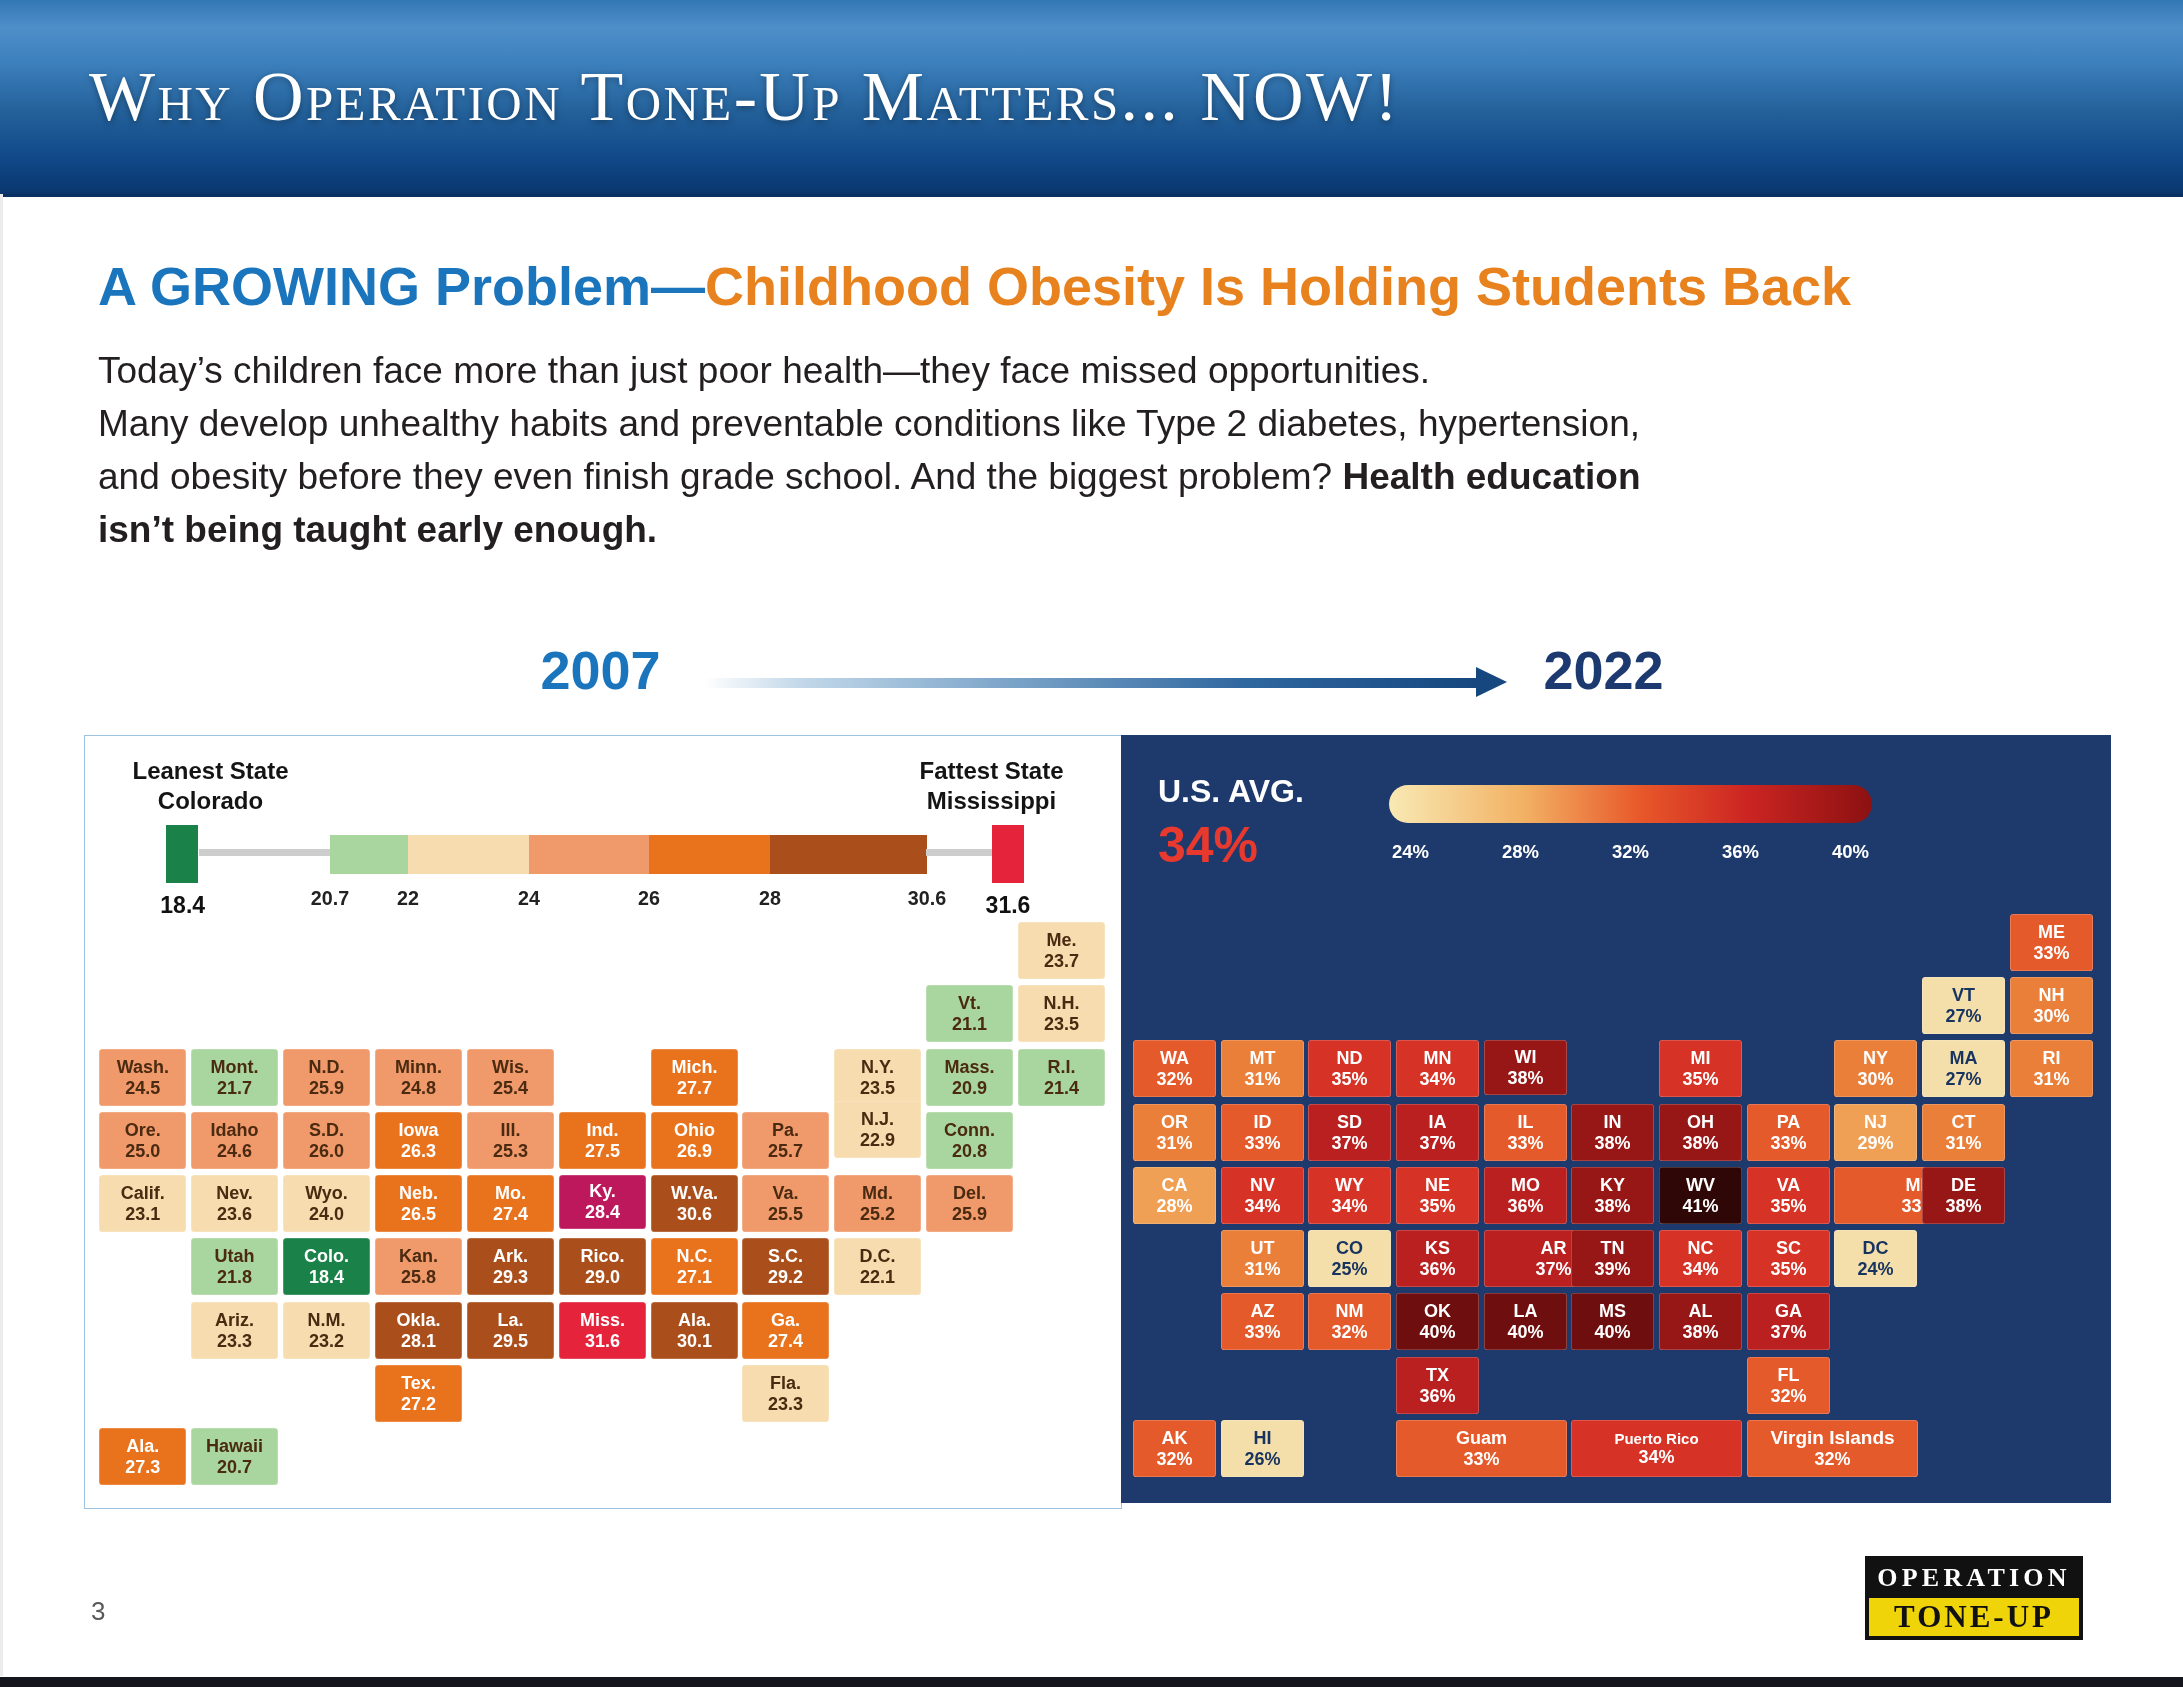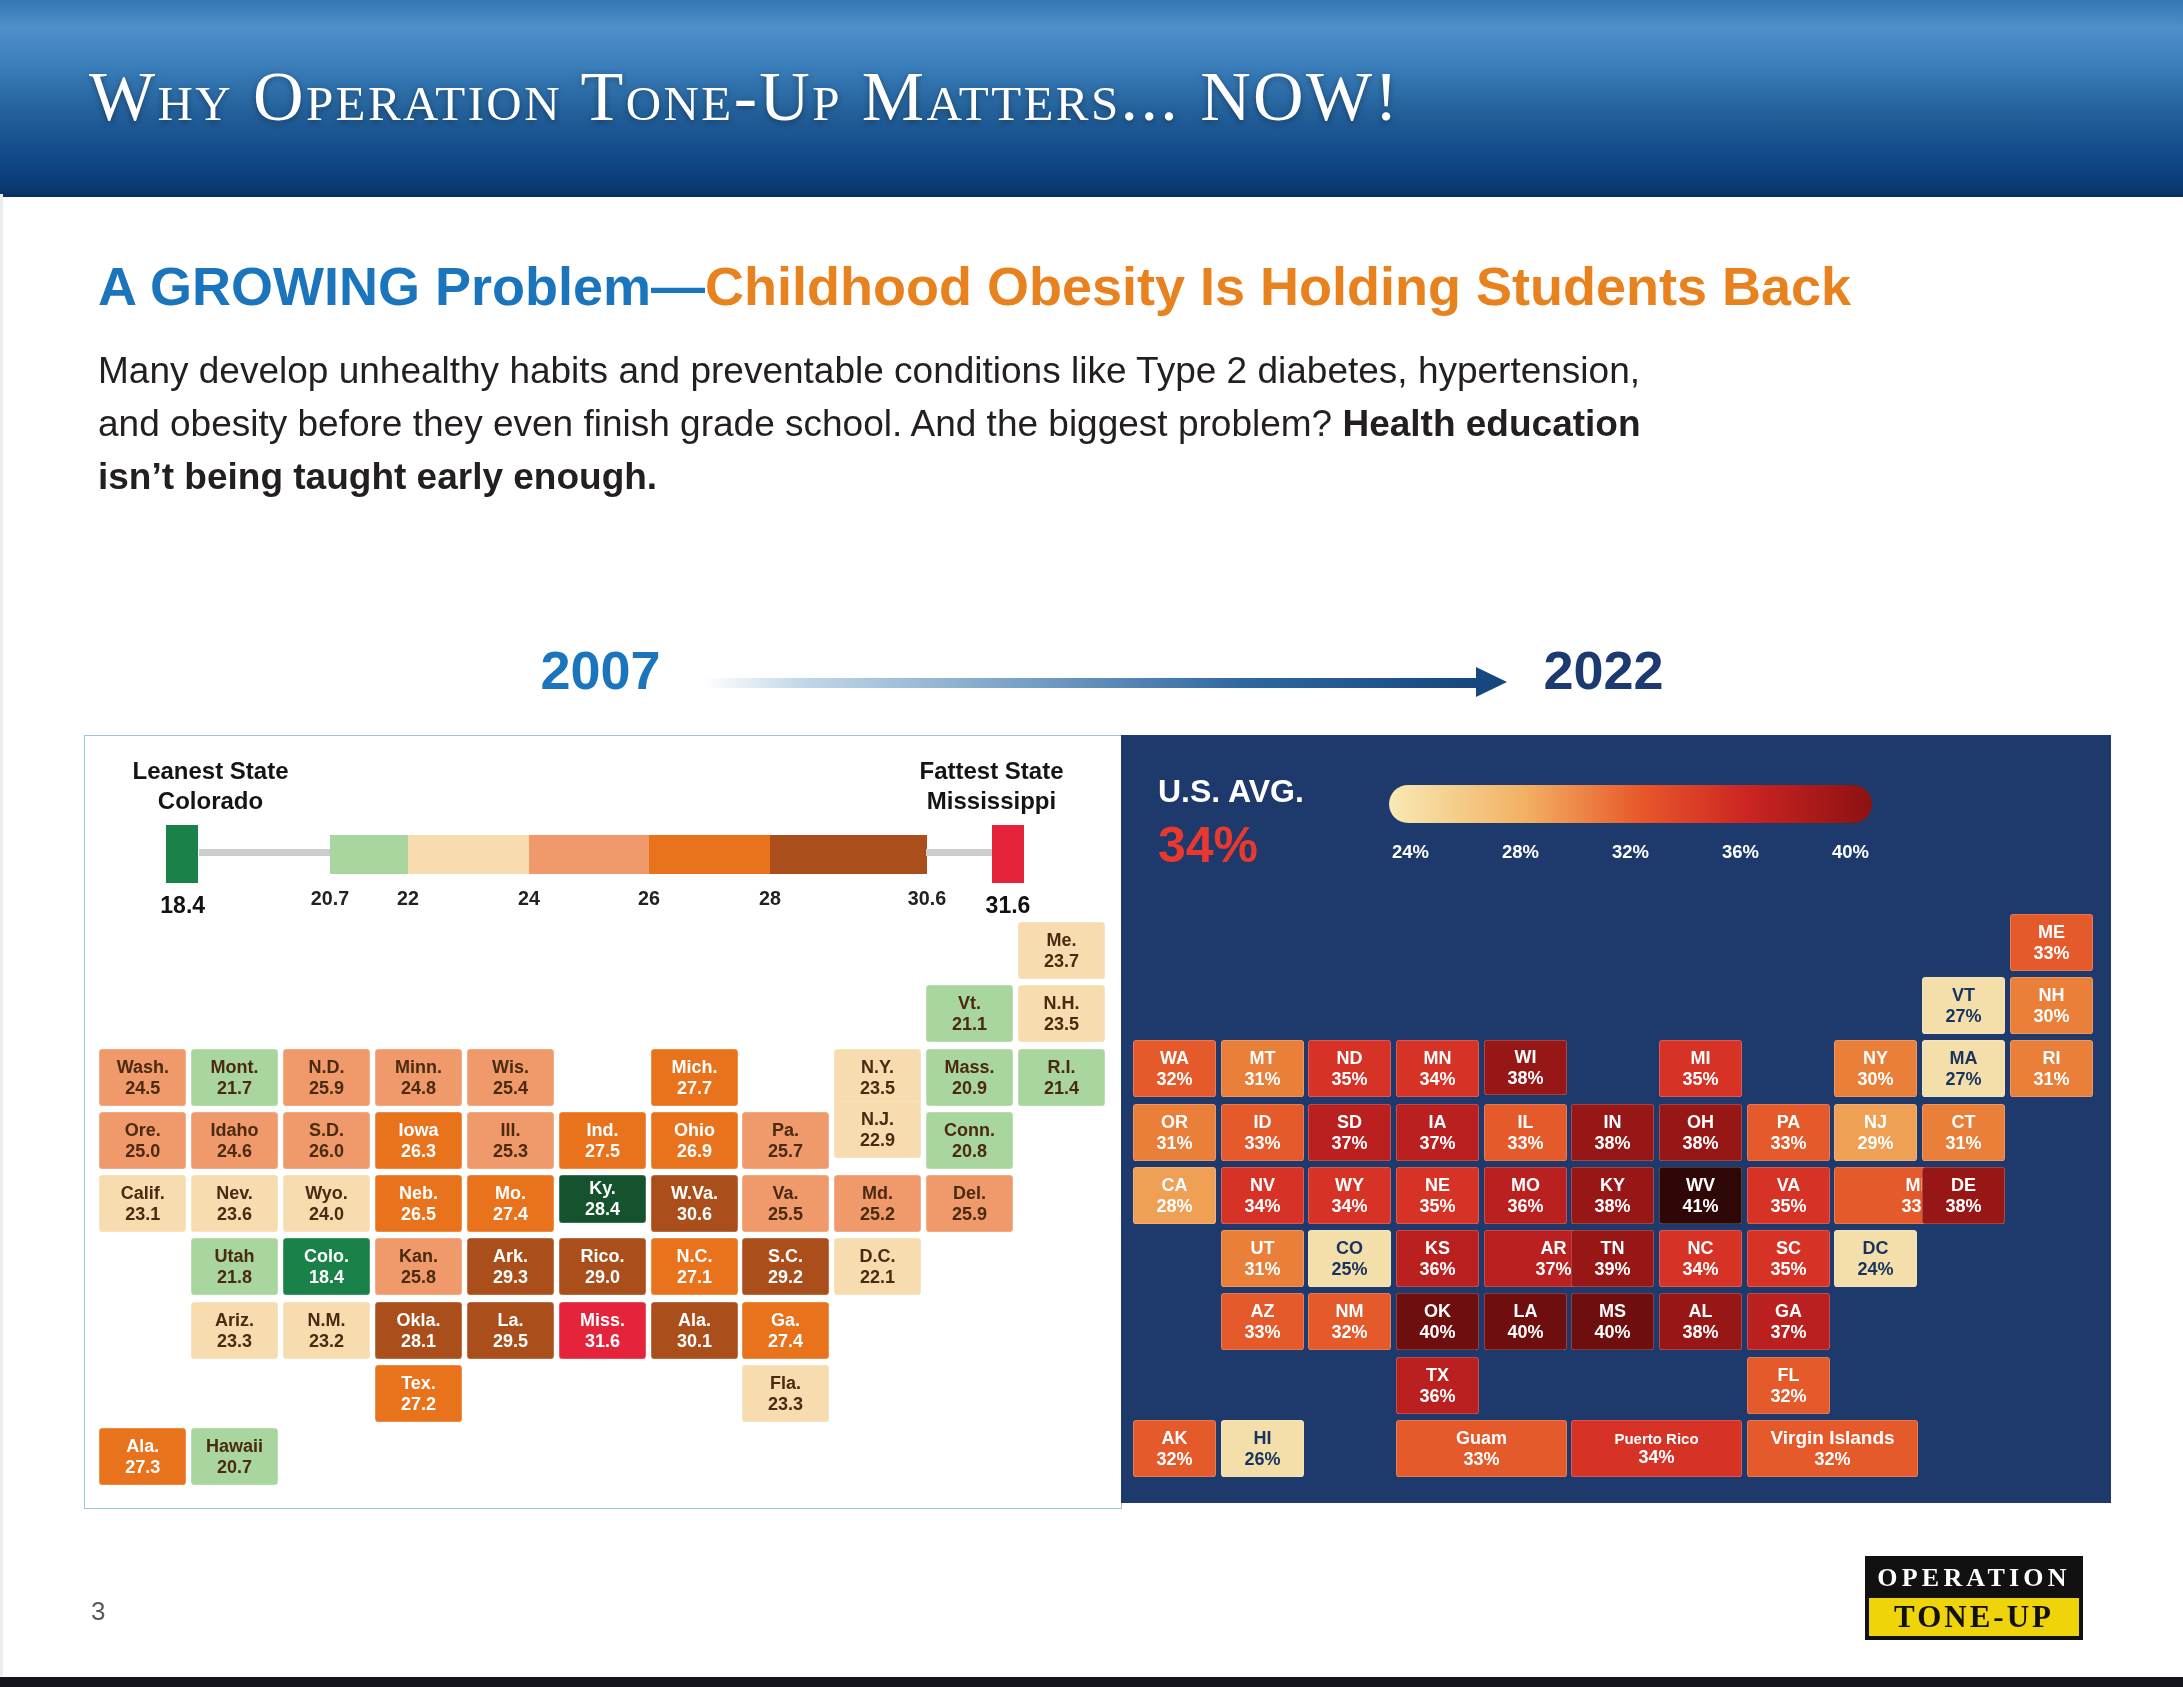--- a/index.html
+++ b/index.html
@@ -74,20 +74,21 @@
 <div class="header">
   <div class="header-title">Why Operation Tone-Up Matters... NOW!</div>
 </div>
 <div class="left-edge"></div>
 
 <div class="heading">
   <span class="h-blue">A GROWING Problem</span><span class="h-dash">—</span><span class="h-orange">Childhood Obesity Is Holding Students Back</span>
 </div>
 
 <div class="bodytext">
+  <div><span>Today’s children face more than just poor health—they face missed opportunities.</span></div>
   <div><span>Many develop unhealthy habits and preventable conditions like Type 2 diabetes, hypertension,</span></div>
   <div><span>and obesity before they even finish grade school. And the biggest problem? </span><span class="bold">Health education</span></div>
   <div><span class="bold">isn’t being taught early enough.</span></div>
 </div>
 
 <div class="year year-left">2007</div>
 <div class="year-arrow"></div>
 <div class="year-arrow-head"></div>
 <div class="year year-right">2022</div>
 
@@ -221,21 +222,21 @@
         <div class="t-val">24.0</div>
       </div>
       <div class="tile" style="left: 290px; top: 439px; width: 87px; height: 57px; background: rgb(233, 115, 29); color: rgb(255, 255, 255);">
         <div class="t-abbr">Neb.</div>
         <div class="t-val">26.5</div>
       </div>
       <div class="tile" style="left: 382px; top: 439px; width: 87px; height: 57px; background: rgb(233, 115, 29); color: rgb(255, 255, 255);">
         <div class="t-abbr">Mo.</div>
         <div class="t-val">27.4</div>
       </div>
-      <div class="tile" style="left: 474px; top: 439px; width: 87px; height: 48px; background: #14532d; color: rgb(255, 255, 255);">
+      <div class="tile" style="left: 474px; top: 439px; width: 87px; height: 54px; background: #be185d; color: rgb(255, 255, 255);">
         <div class="t-abbr">Ky.</div>
         <div class="t-val">28.4</div>
       </div>
       <div class="tile" style="left: 566px; top: 439px; width: 87px; height: 57px; background: rgb(170, 79, 27); color: rgb(255, 255, 255);">
         <div class="t-abbr">W.Va.</div>
         <div class="t-val">30.6</div>
       </div>
       <div class="tile" style="left: 657px; top: 439px; width: 87px; height: 57px; background: rgb(240, 153, 106); color: rgb(74, 42, 16);">
         <div class="t-abbr">Va.</div>
         <div class="t-val">25.5</div>

